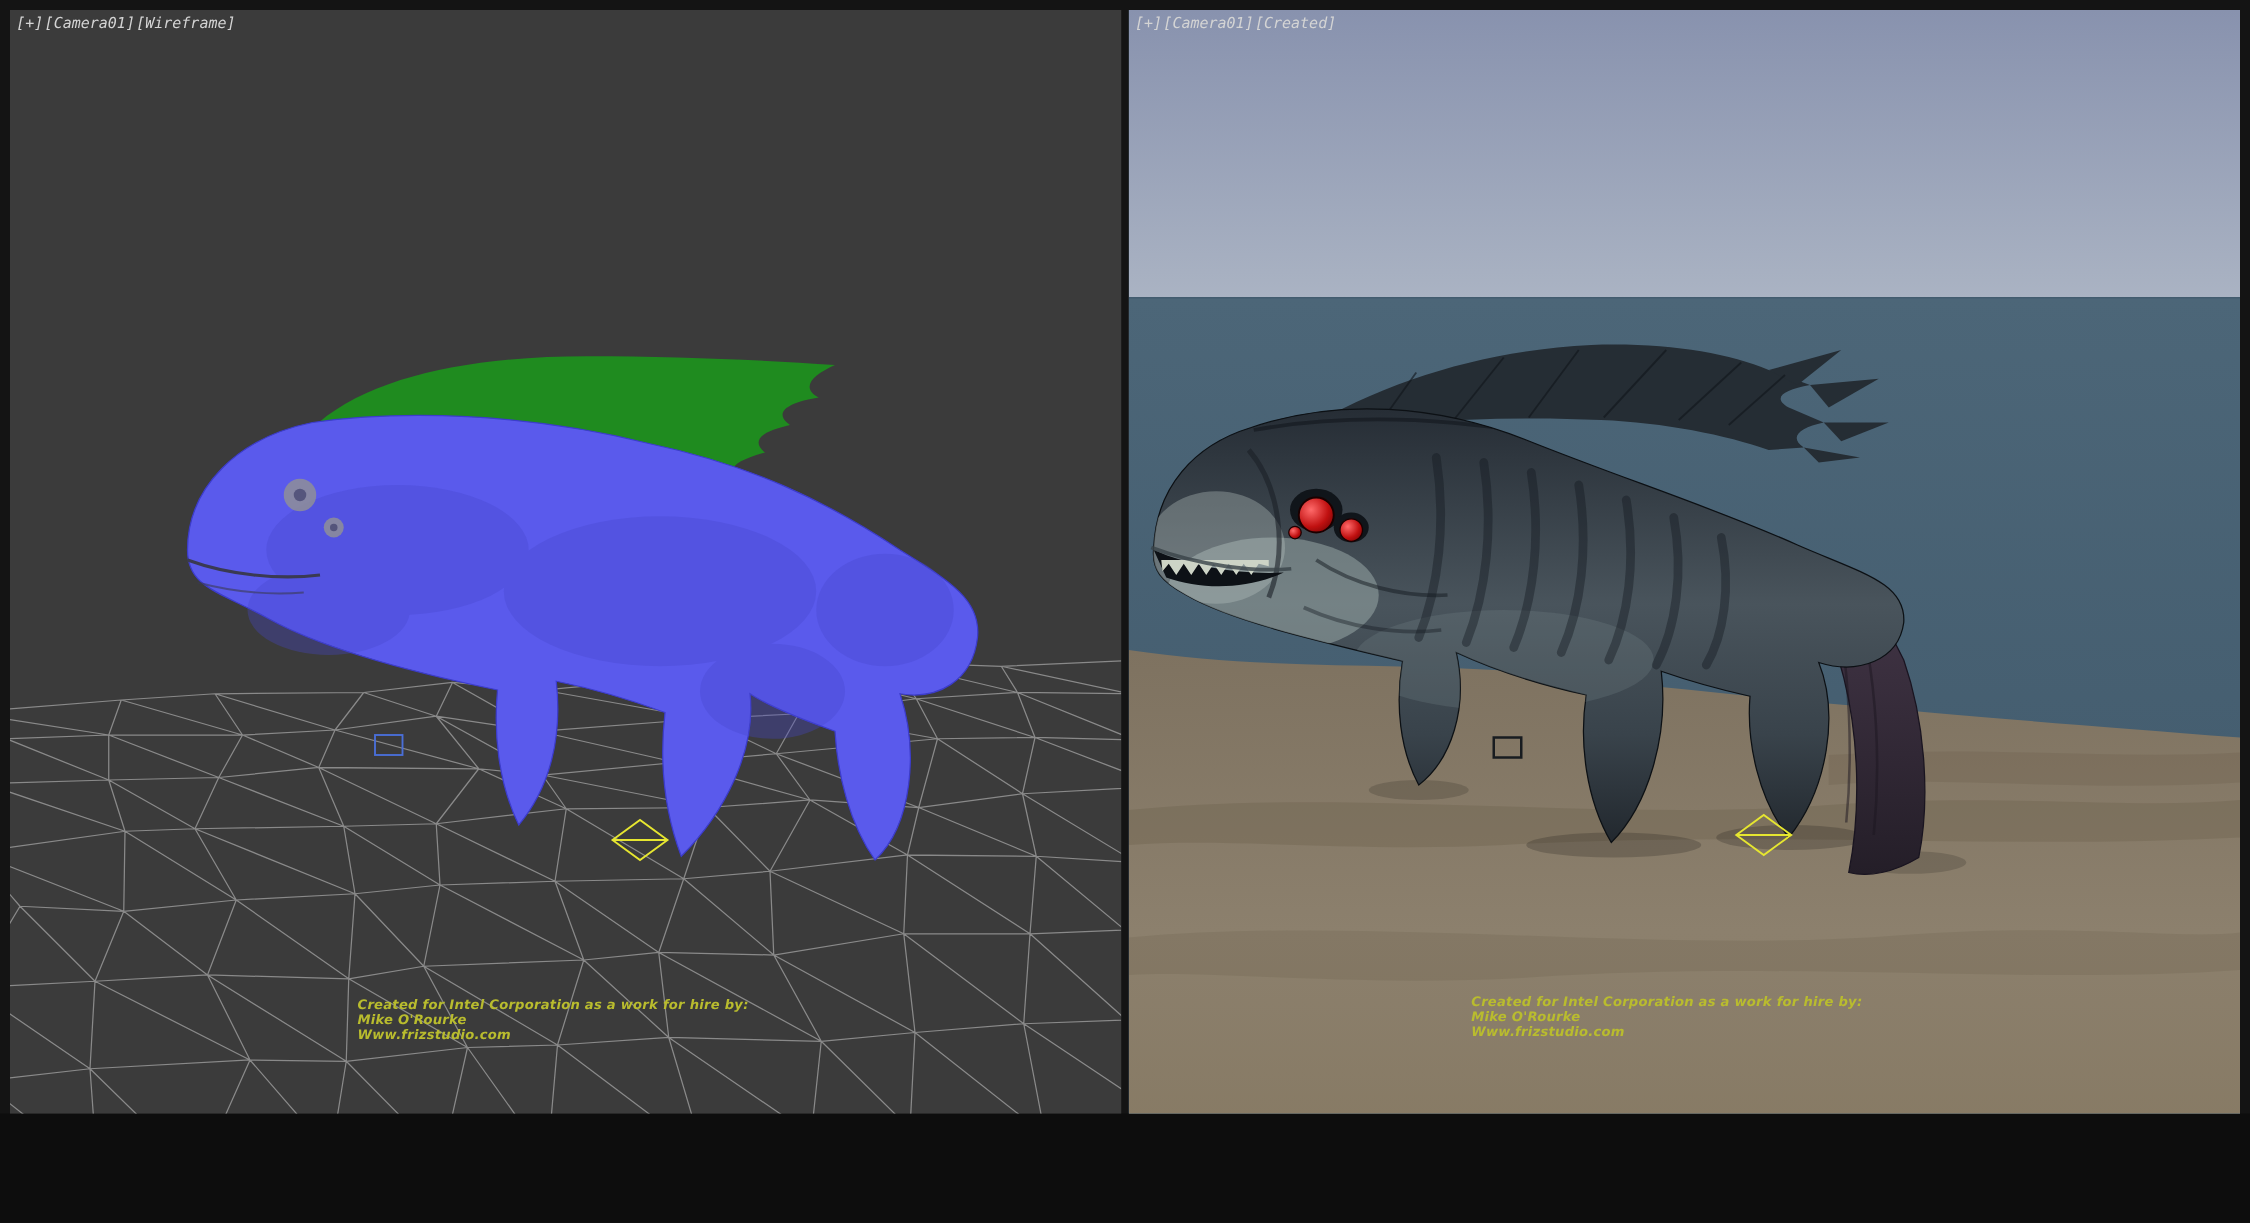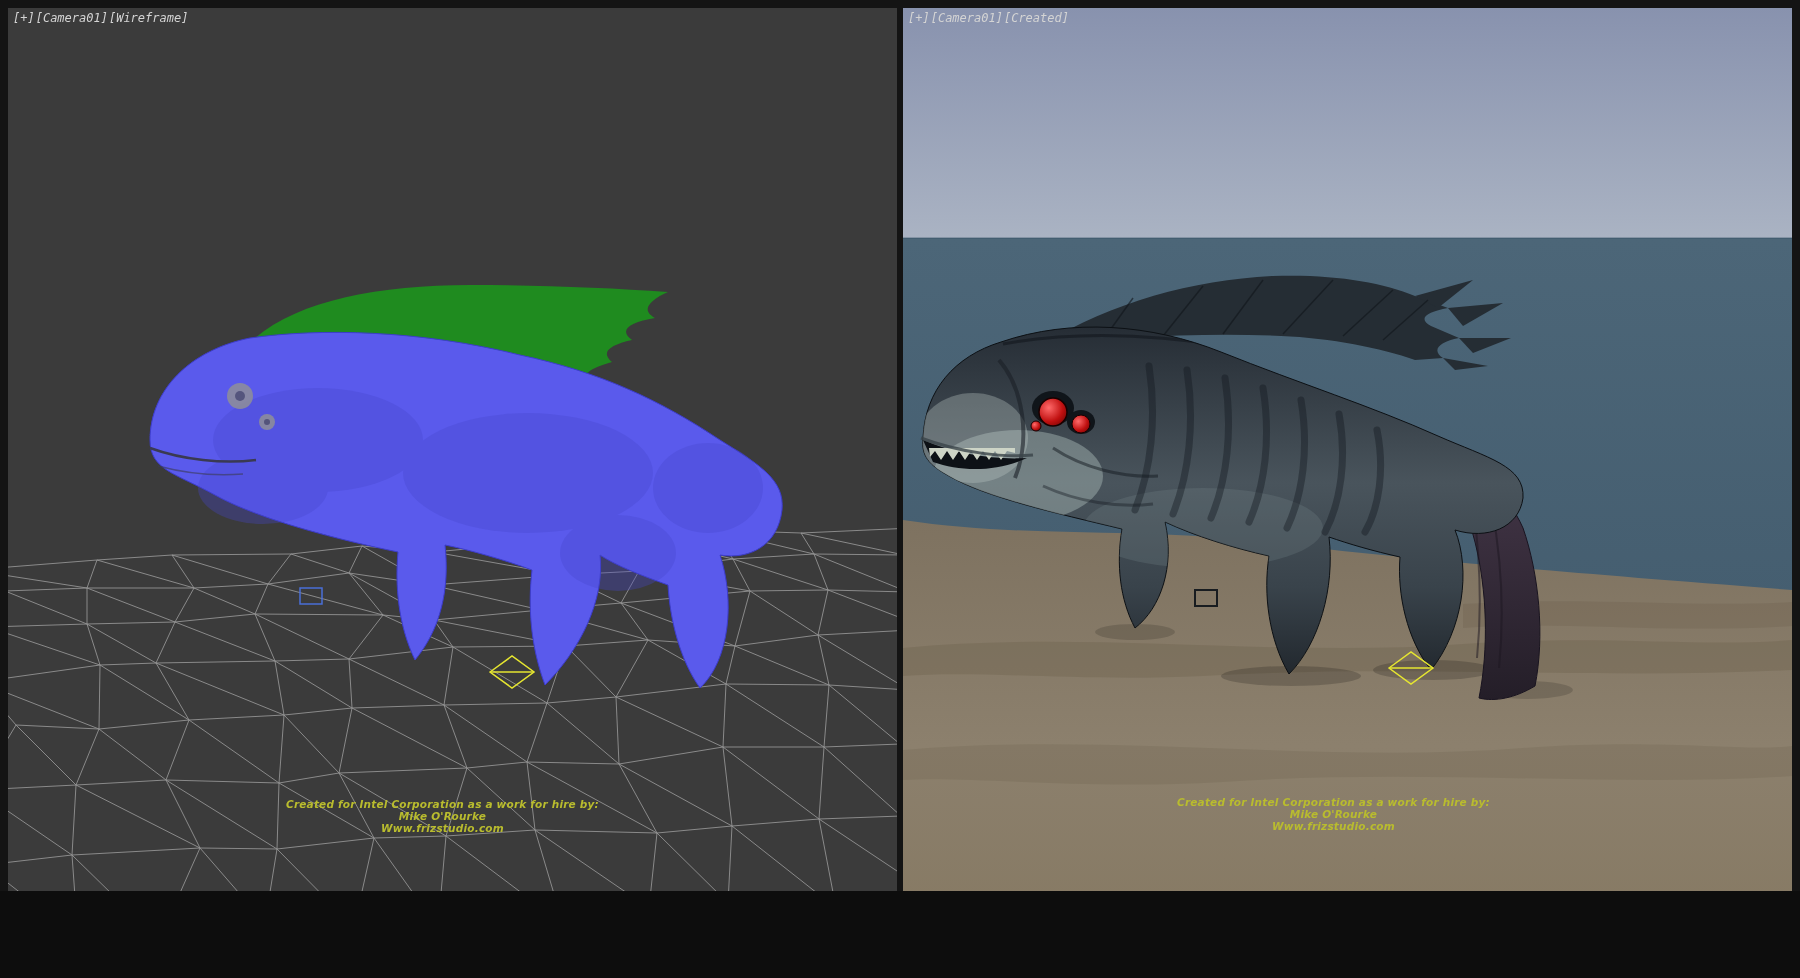--- a/index.html
+++ b/index.html
@@ -7,21 +7,21 @@
        font-family:"DejaVu Sans Mono","Liberation Mono",monospace;overflow:hidden;font-style:italic;}
   .viewport{position:absolute;top:8px;width:889px;height:962px;overflow:hidden;}
   .vp-left{left:8px;background:var(--wireframe-bg,#3b3b3b);}
   .vp-right{left:903px;background:var(--sea-top,#4c6678);}
   .scene{position:absolute;left:0;top:0;z-index:1;}
   .vp-label{position:absolute;top:3px;left:5px;z-index:6;font-size:12px;
             color:var(--label-text,#d4d4d4);user-select:none;}
   .vp-label span{margin-right:1px;cursor:pointer;}
   .watermark{position:absolute;z-index:5;font-family:"DejaVu Sans","Liberation Sans",sans-serif;
              font-size:10.5px;font-weight:bold;line-height:12px;letter-spacing:.2px;
-             color:var(--annotation-yellow,#b9bc2e);text-align:center;}
+             color:var(--annotation-yellow,#b9bc2e);}
   .wm-left{left:278px;top:790px;}
   .wm-right{left:274px;top:788px;}
   .axis-label{font-family:"DejaVu Sans Mono",monospace;font-size:9px;fill:#cfcfcf;}
 </style>
 </head>
 <body>
 
 <div class="app">
 
   <div class="viewport vp-left">

